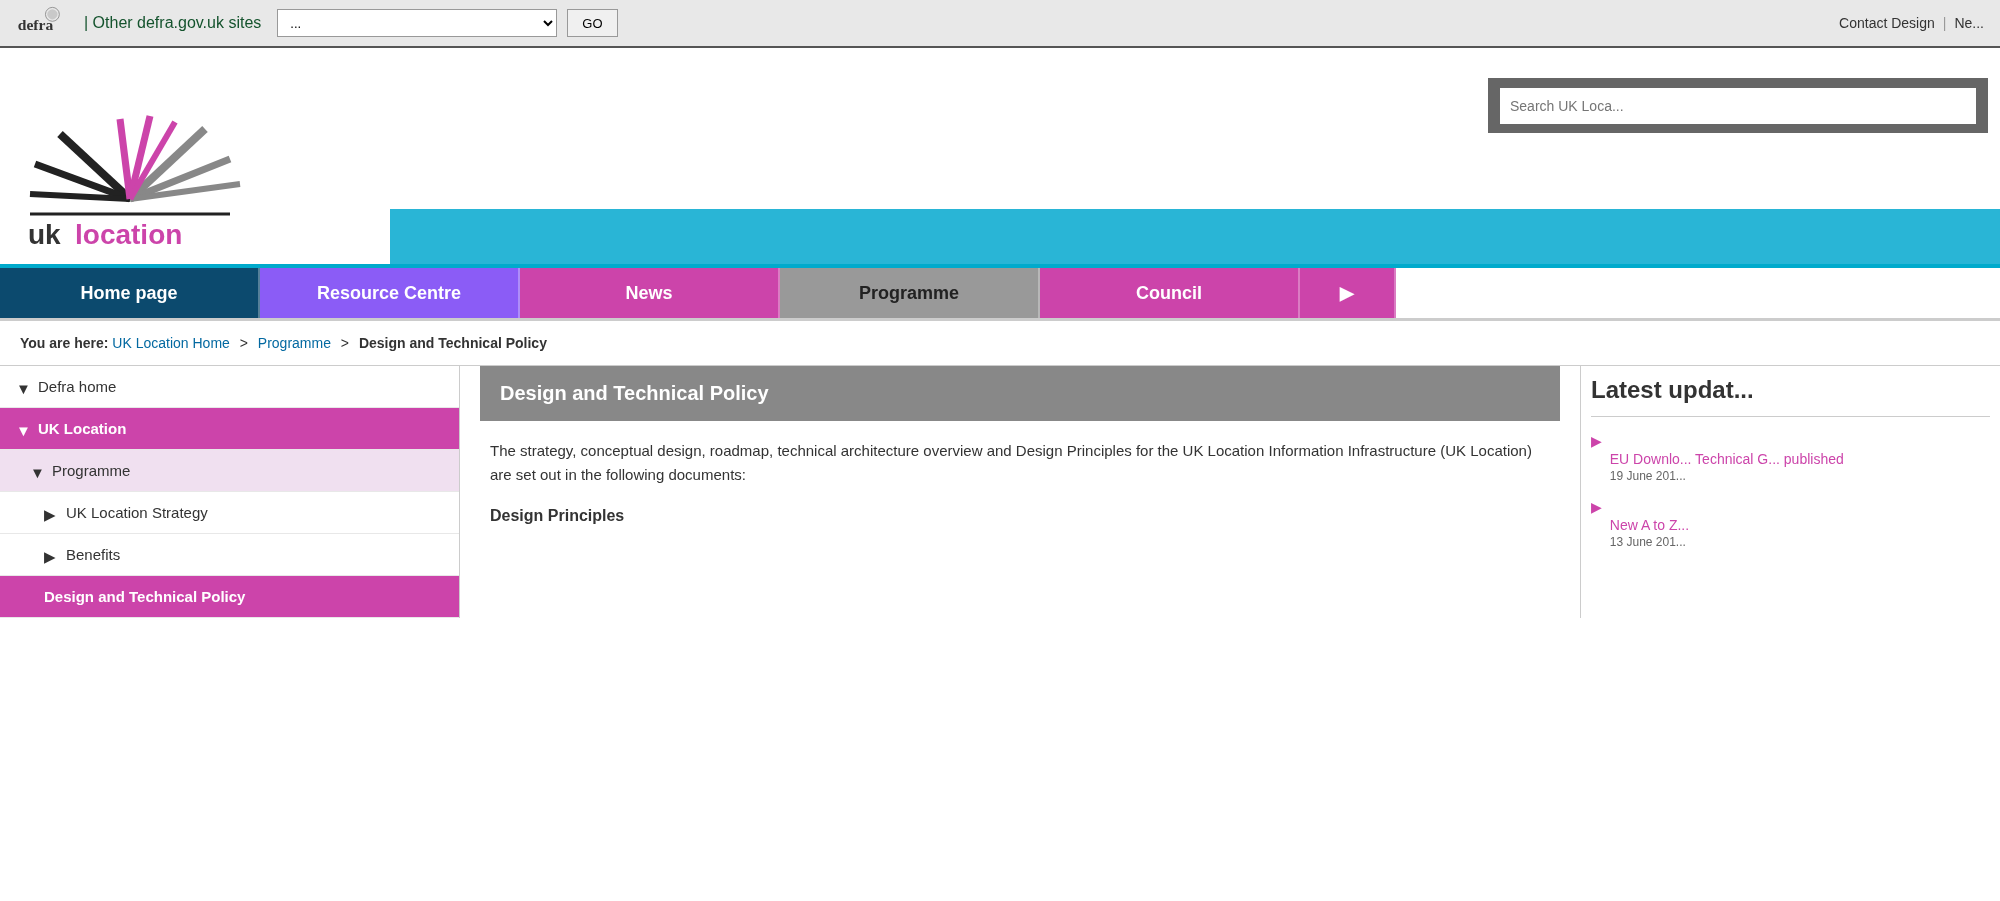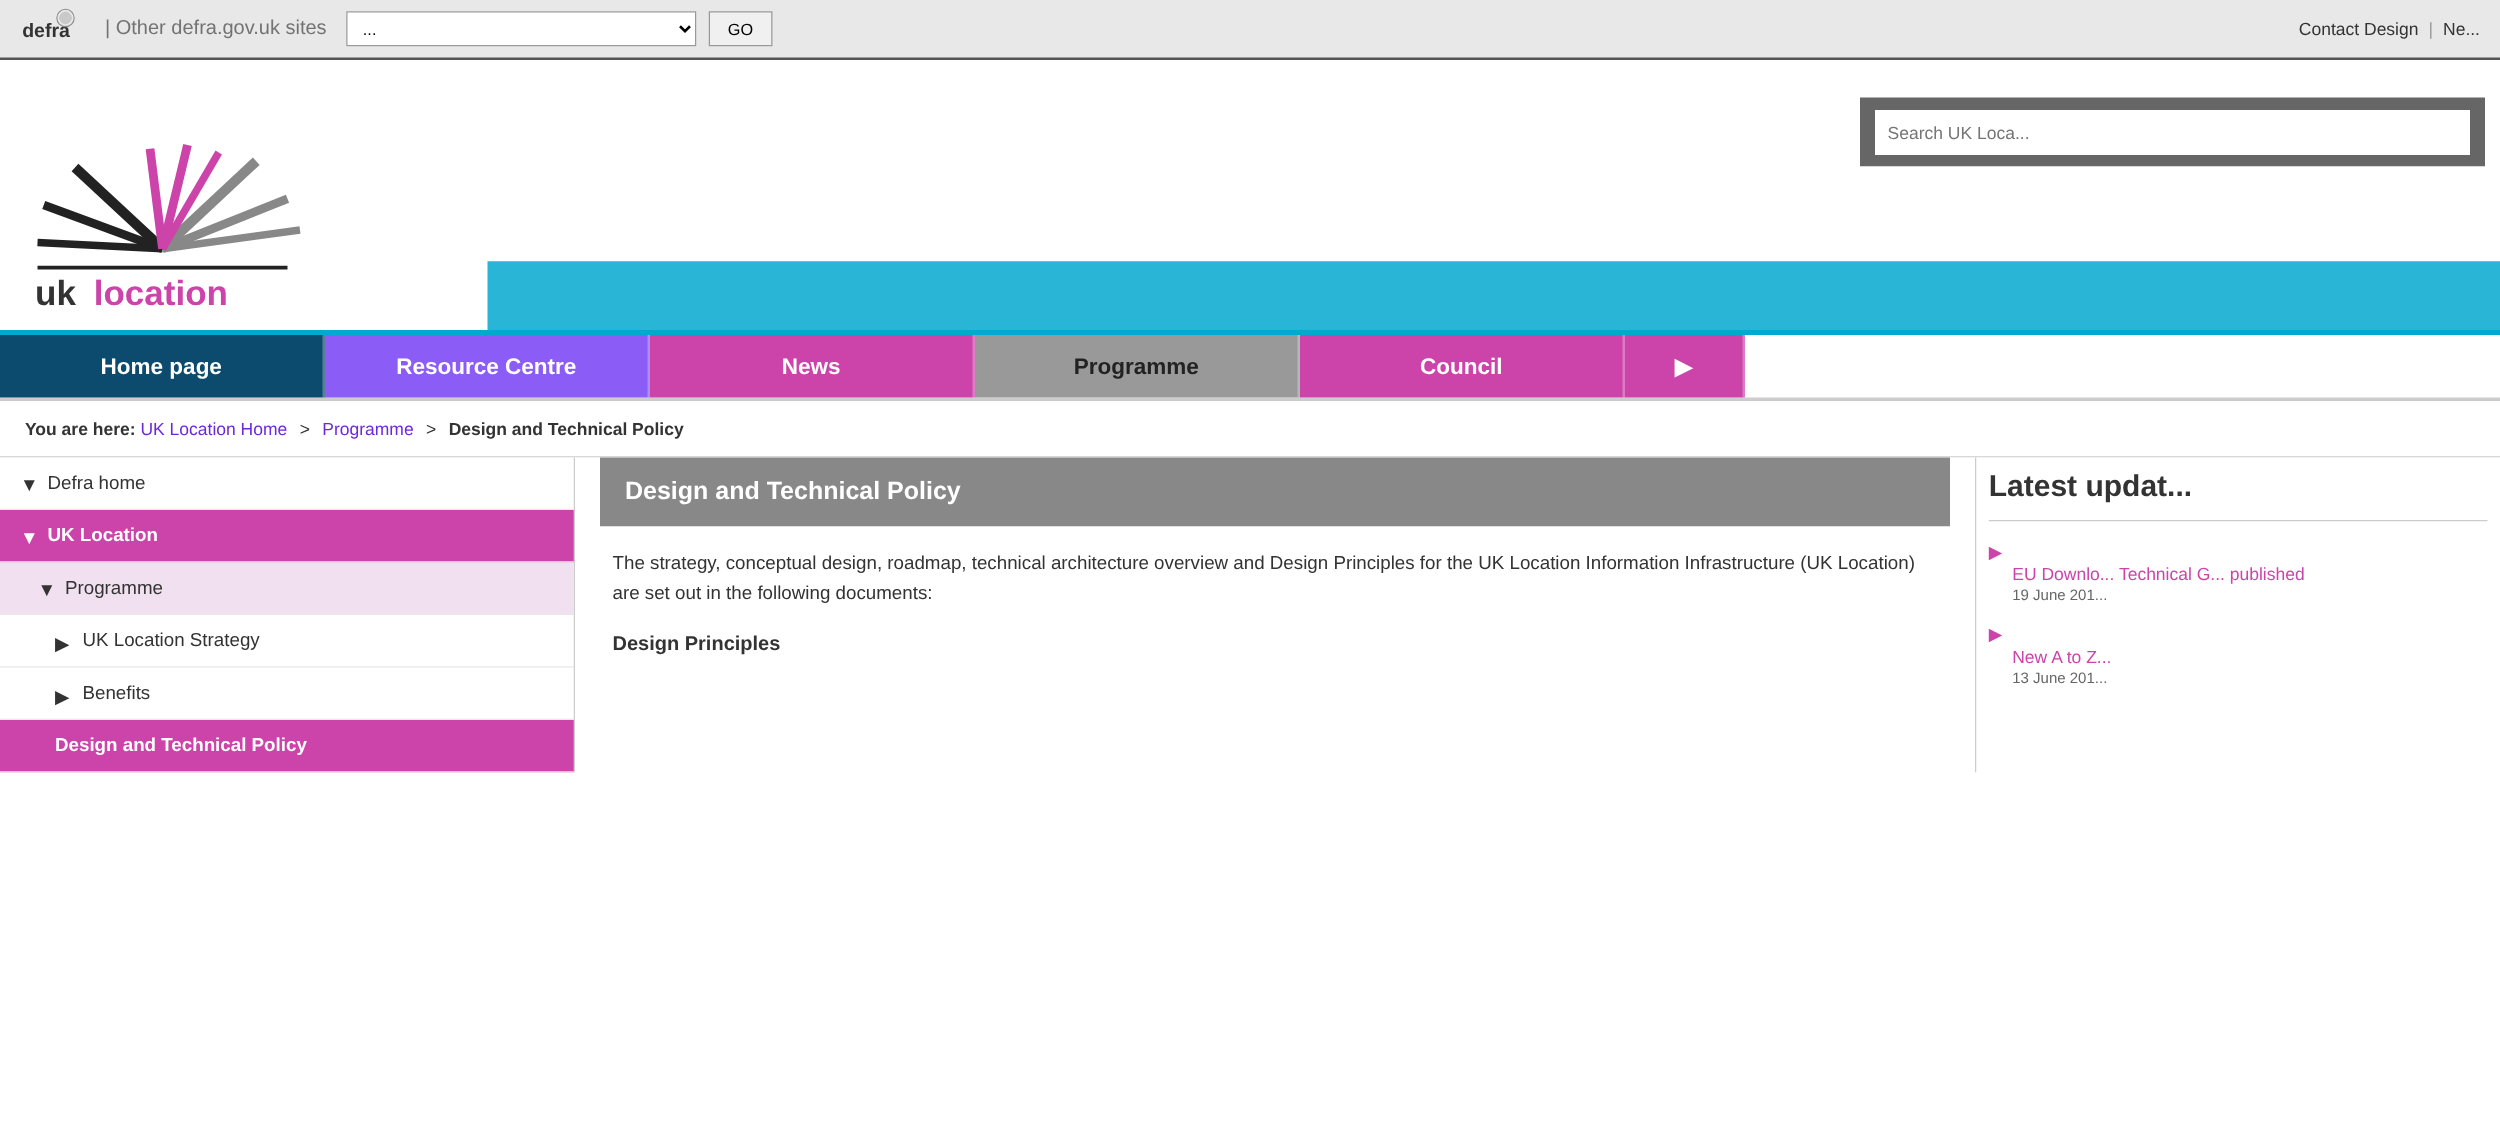--- a/index.html
+++ b/index.html
@@ -11,26 +11,27 @@
       border-bottom: 2px solid #555;
       padding: 8px 16px;
       display: flex;
       align-items: center;
       gap: 10px;
       height: 48px;
     }
     .defra-logo {
       display: flex;
       gap: 6px;
+      font-family: Liberation Serif, serif;
     }
     .defra-logo-icon {
       width: 52px;
       height: 36px;
     }
-    .top-bar-sep { color: #737373; font-size: 16px; margin: 0 6px; }
+    .top-bar-sep { color: #14532d; font-size: 16px; margin: 0 6px; }
     .top-bar-select {
       padding: 4px 8px;
       font-size: 13px;
       border: 1px solid #999;
       background: #fff;
       width: 280px;
       height: 28px;
     }
     .go-btn {
       padding: 3px 14px;
@@ -128,21 +129,21 @@
     .nav-item-more { background: #cc44aa; min-width: 80px; }
 
     
     .breadcrumb-bar {
       padding: 14px 20px;
       font-size: 14px;
       border-bottom: 1px solid #ccc;
       background: #fff;
     }
     .breadcrumb-bar .label { font-weight: bold; color: #333; }
-    .breadcrumb-bar a { color: #6d28d9; text-decoration: none; }
+    .breadcrumb-bar a { color: #0369a1; text-decoration: none; }
     .breadcrumb-bar .sep { color: #333; margin: 0 6px; }
     .breadcrumb-bar .current { font-weight: bold; color: #333; }
 
     
     .content-area {
       display: flex;
       padding: 0;
       background: #fff;
     }
 

